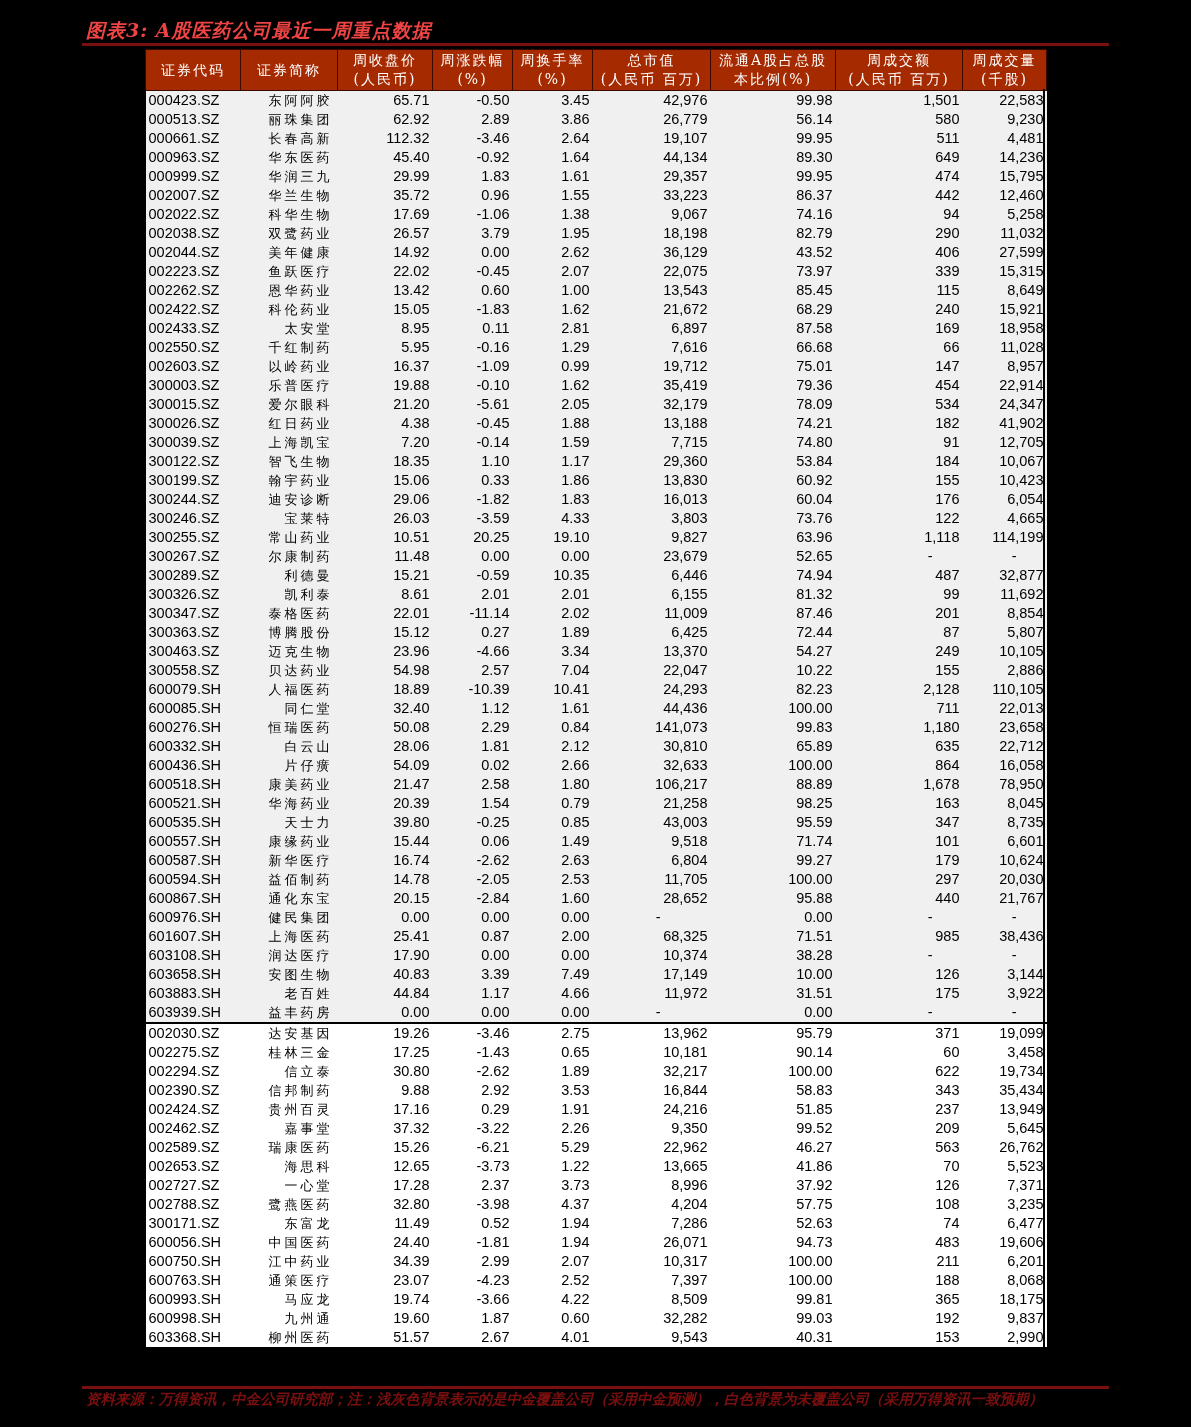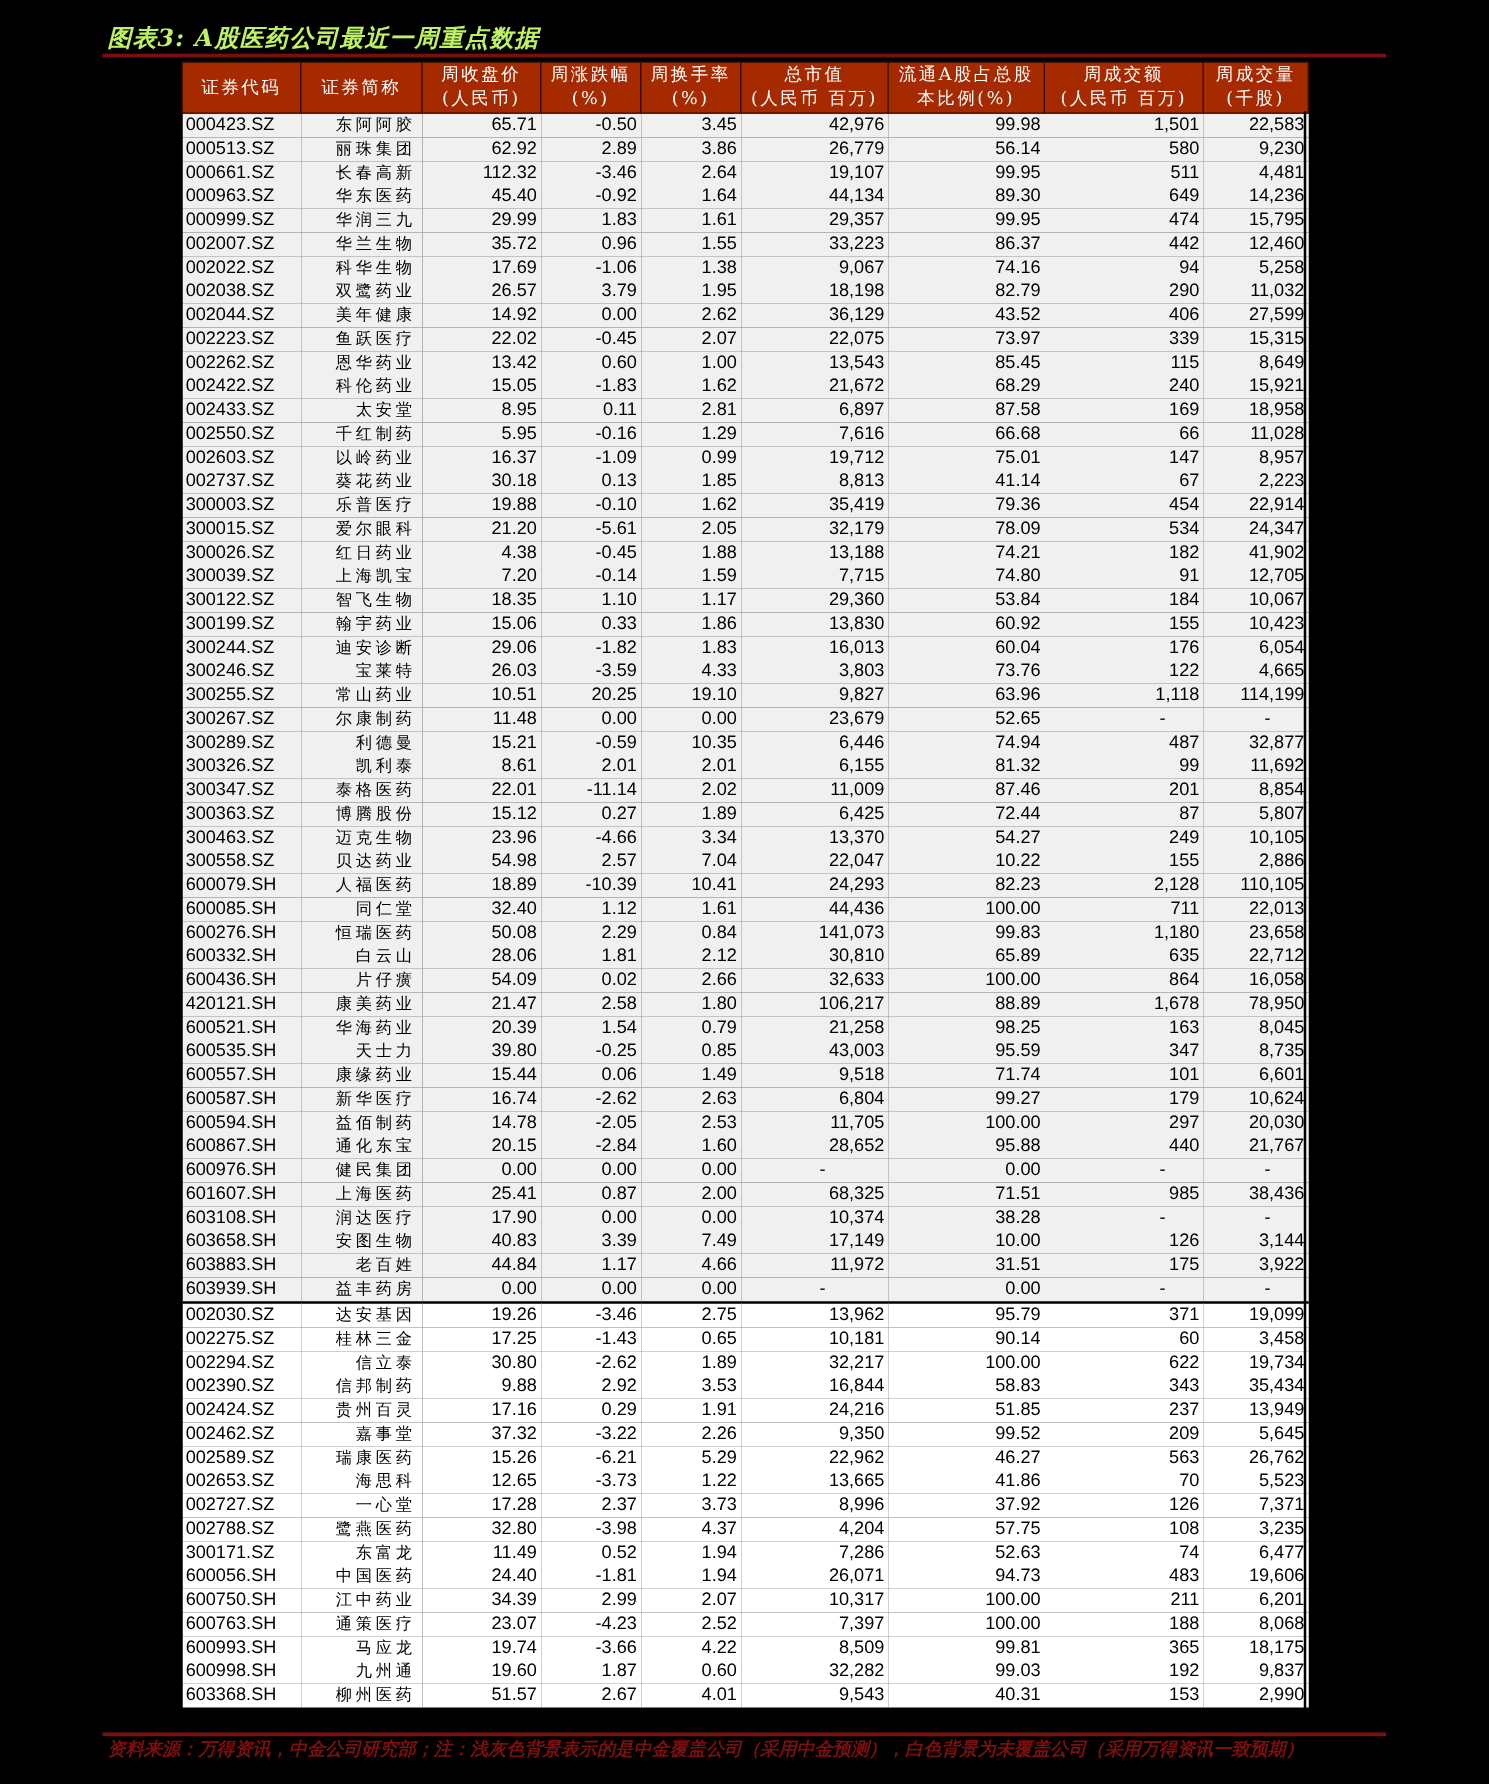--- a/index.html
+++ b/index.html
@@ -1,18 +1,18 @@
 <!DOCTYPE html>
 <html><head>
 <meta charset="utf-8">
 <style>
   html, body { margin:0; padding:0; background:#000; }
   body { width:1191px; height:1427px; position:relative; overflow:hidden;
          font-family:"Liberation Sans", "DejaVu Sans", sans-serif; }
-  .title { position:absolute; left:86px; top:18px; color:#bef264; font-size:19px;
+  .title { position:absolute; left:86px; top:18px; color:#ef4444; font-size:19px;
            font-style:italic; font-weight:bold; font-family:"DejaVu Serif", serif; letter-spacing:1px; }
   .title-rule { position:absolute; left:82px; top:43px; width:1027px; height:3px; background:#7a0f0f; }
   .tbl { position:absolute; left:145px; top:49px; width:901px; border-collapse:collapse; table-layout:fixed; }
   .tbl th { background:#a52a00; color:#fff; font-weight:normal; font-size:14px; line-height:19px;
             border:1px solid #3a0a00; height:40px; padding:0; text-align:center;
             font-family:"DejaVu Serif", serif; letter-spacing:2px; }
   .tbl td { font-size:14.5px; height:19px; line-height:19px; padding:0 3px; color:#000; white-space:nowrap; }
   .tbl tbody.covered td { background:#f0f0f0; }
   .tbl tbody.uncovered td { background:#ffffff; }
   .tbl tbody.uncovered tr:first-child td { border-top:2px solid #000;margin-left:28px; }
@@ -241,31 +241,20 @@
         <td class="c-name">以岭药业</td>
         <td class="num">16.37</td>
         <td class="num">-1.09</td>
         <td class="num">0.99</td>
         <td class="num">19,712</td>
         <td class="num">75.01</td>
         <td class="num">147</td>
         <td class="num">8,957</td>
       </tr>
       <tr>
-        <td class="c-code">002737.SZ</td>
-        <td class="c-name">葵花药业</td>
-        <td class="num">30.18</td>
-        <td class="num">0.13</td>
-        <td class="num">1.85</td>
-        <td class="num">8,813</td>
-        <td class="num">41.14</td>
-        <td class="num">67</td>
-        <td class="num">2,223</td>
-      </tr>
-      <tr>
         <td class="c-code">300003.SZ</td>
         <td class="c-name">乐普医疗</td>
         <td class="num">19.88</td>
         <td class="num">-0.10</td>
         <td class="num">1.62</td>
         <td class="num">35,419</td>
         <td class="num">79.36</td>
         <td class="num">454</td>
         <td class="num">22,914</td>
       </tr>
@@ -483,21 +472,21 @@
         <td class="c-name">片仔癀</td>
         <td class="num">54.09</td>
         <td class="num">0.02</td>
         <td class="num">2.66</td>
         <td class="num">32,633</td>
         <td class="num">100.00</td>
         <td class="num">864</td>
         <td class="num">16,058</td>
       </tr>
       <tr>
-        <td class="c-code">420121.SH</td>
+        <td class="c-code">600518.SH</td>
         <td class="c-name">康美药业</td>
         <td class="num">21.47</td>
         <td class="num">2.58</td>
         <td class="num">1.80</td>
         <td class="num">106,217</td>
         <td class="num">88.89</td>
         <td class="num">1,678</td>
         <td class="num">78,950</td>
       </tr>
       <tr>

